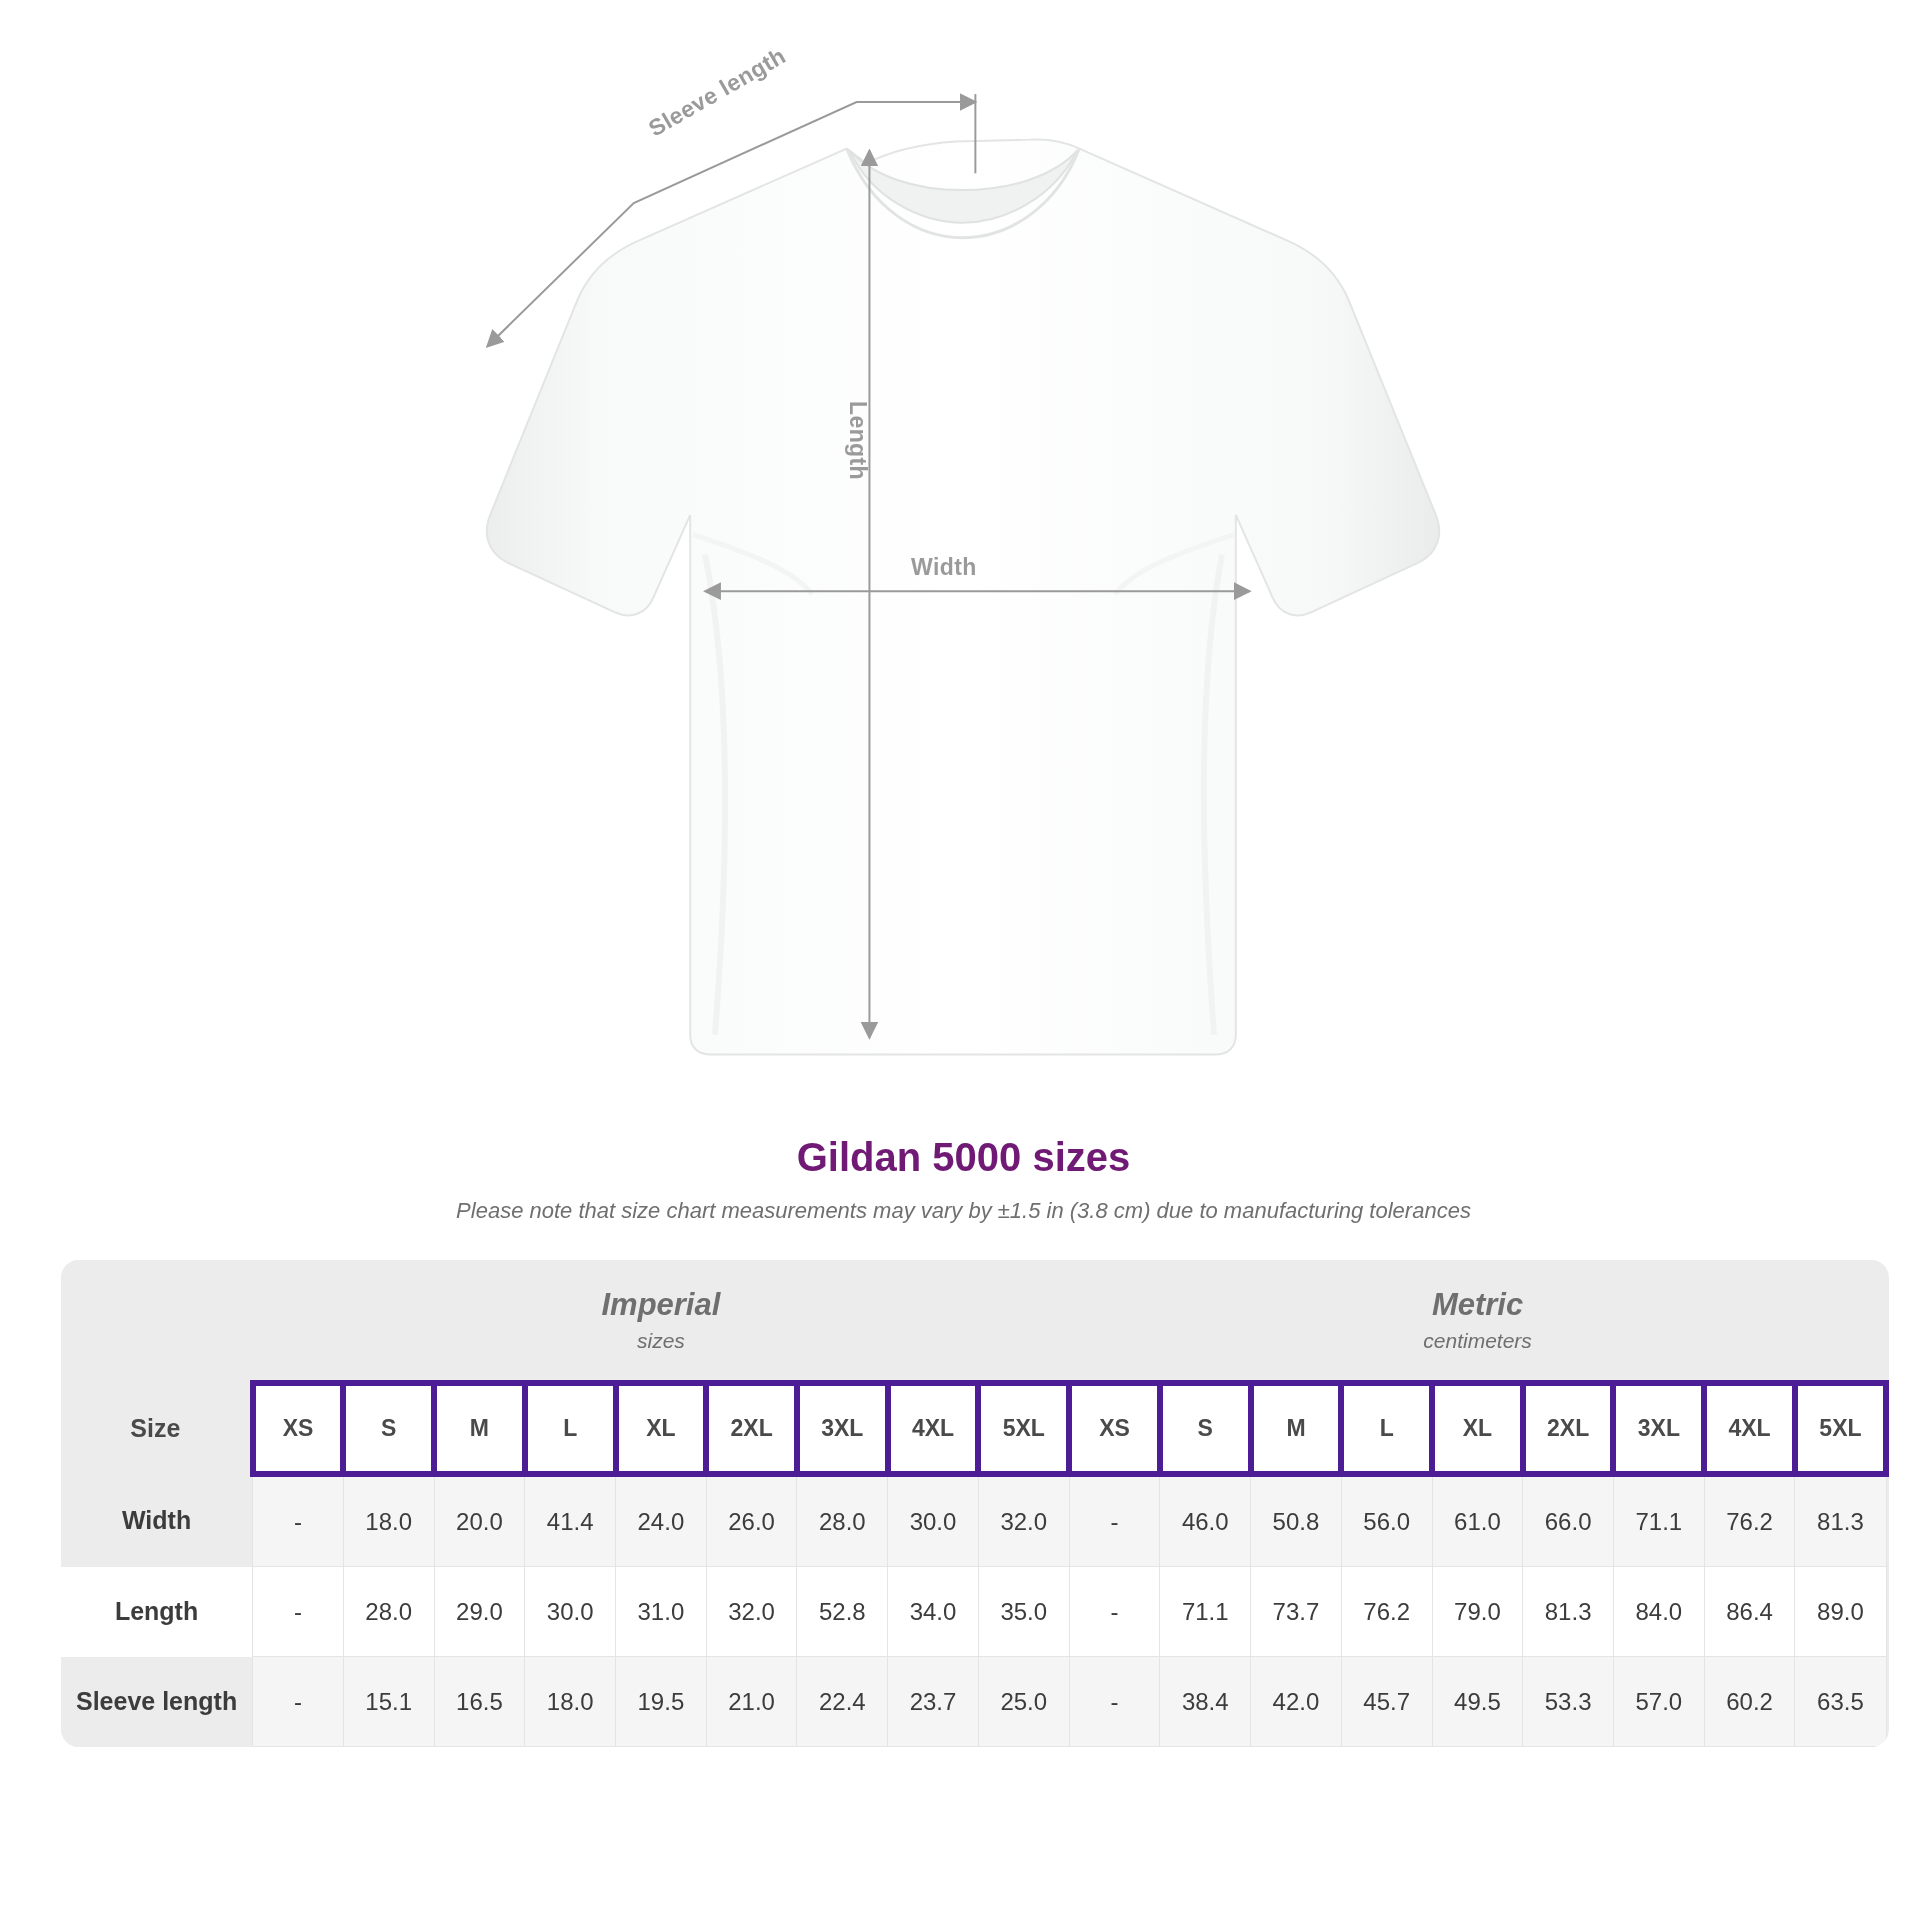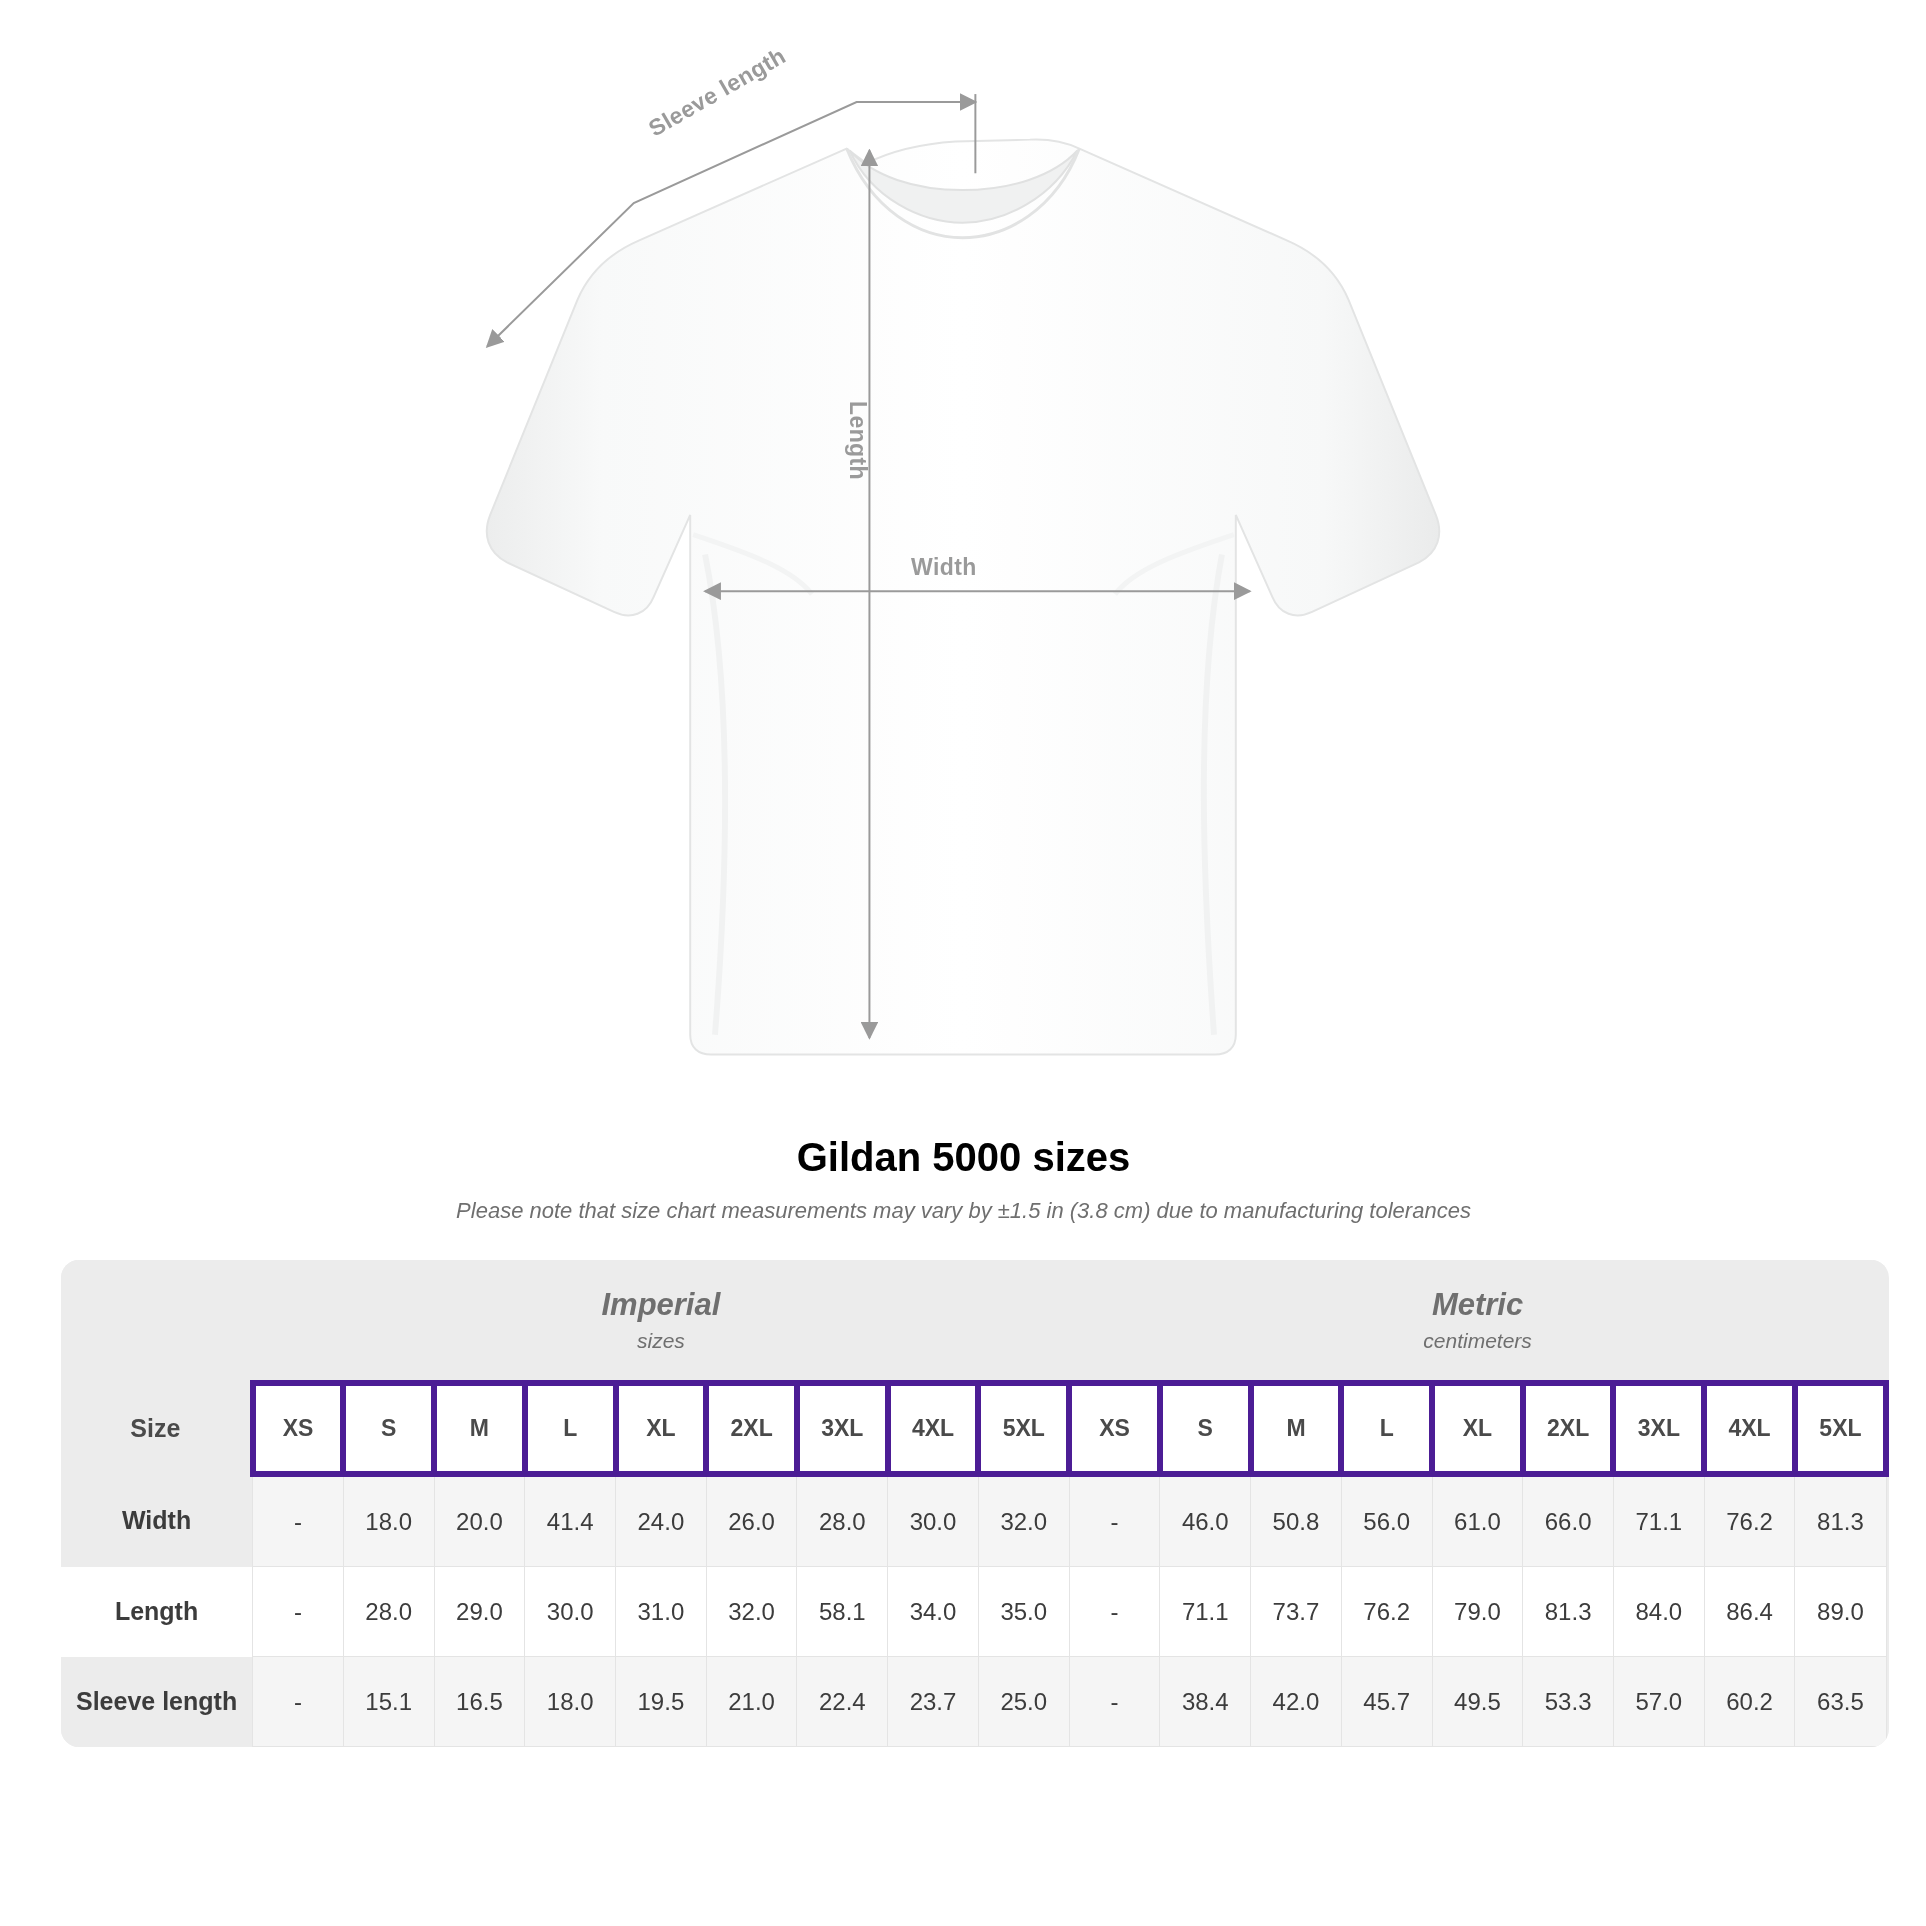--- a/index.html
+++ b/index.html
@@ -56,21 +56,21 @@
   }
 
   
   .heading-block {
     text-align: center;
     margin-top: 26px;
   }
   .chart-title {
     font-size: 40px;
     font-weight: bold;
-    color: #000000;
+    color: #701a75;
     margin: 0 0 18px 0;
   }
   .chart-note {
     font-size: 22px;
     font-style: italic;
     color: #6f6f6f;
     margin: 0;
   }
 
   
@@ -303,21 +303,21 @@
             <td>81.3</td>
           </tr>
           <tr class="data-row alt">
             <td class="rowhead">Length</td>
             <td>-</td>
             <td>28.0</td>
             <td>29.0</td>
             <td>30.0</td>
             <td>31.0</td>
             <td>32.0</td>
-            <td>58.1</td>
+            <td>52.8</td>
             <td>34.0</td>
             <td>35.0</td>
             <td>-</td>
             <td>71.1</td>
             <td>73.7</td>
             <td>76.2</td>
             <td>79.0</td>
             <td>81.3</td>
             <td>84.0</td>
             <td>86.4</td>

